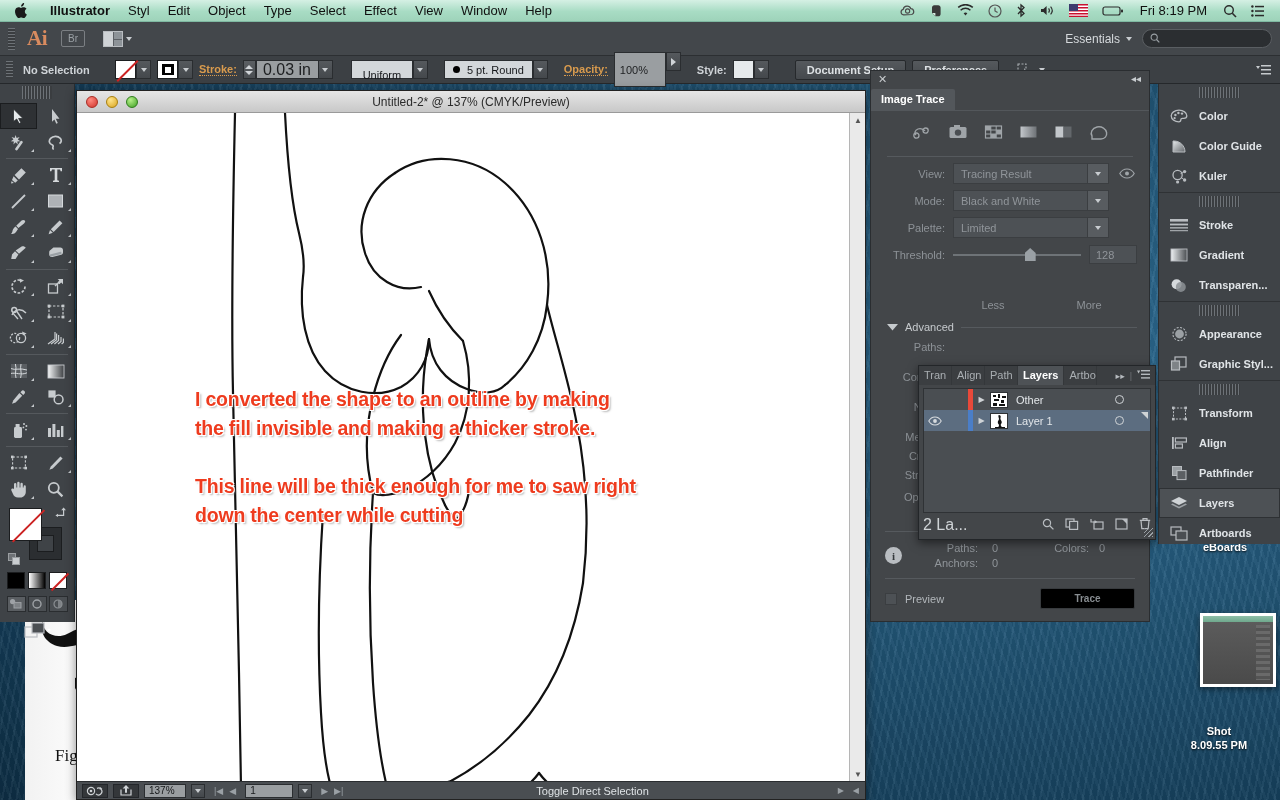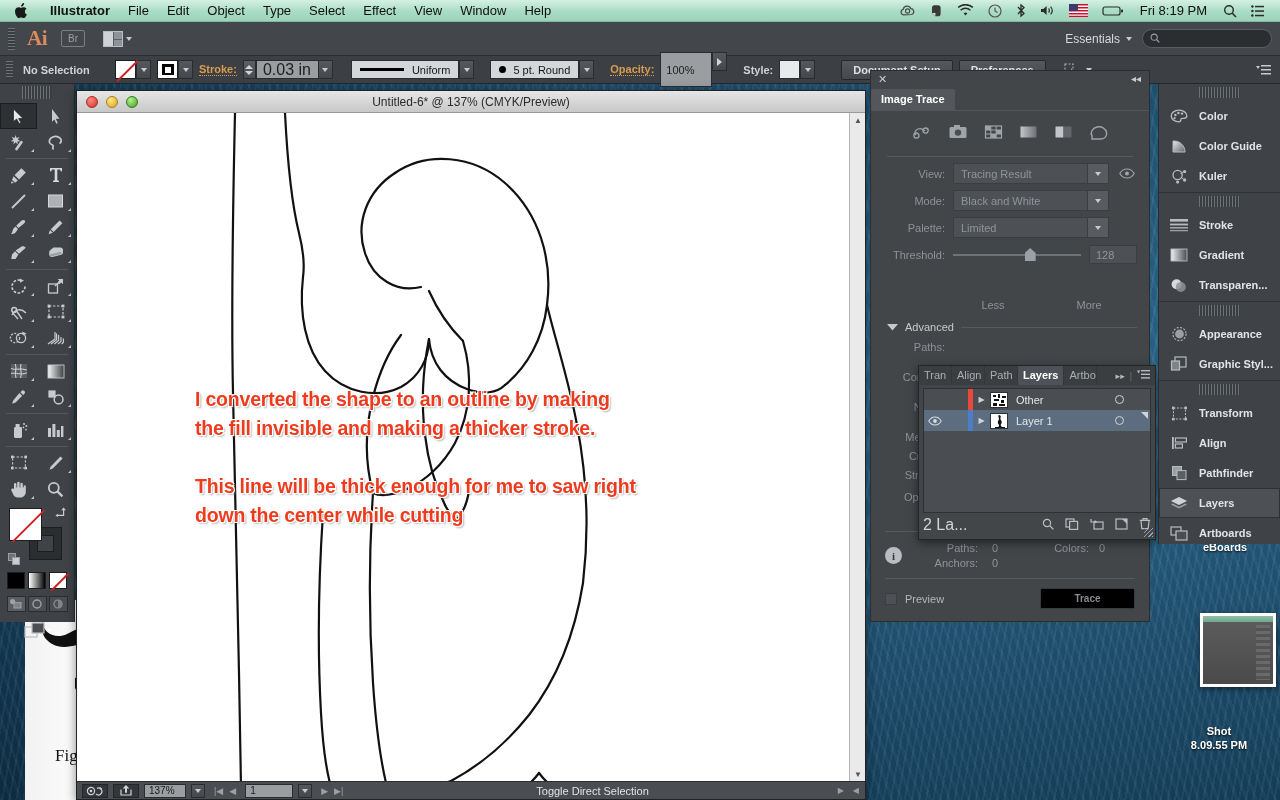--- a/index.html
+++ b/index.html
@@ -130,21 +130,21 @@
     display:flex;flex-direction:column;align-items:center;justify-content:center;gap:2px;}
   .field {
     height: 19px; background: #9a9ea1; border: 1px solid #2a2d30; color: #1d1f21;
     display: flex; align-items: center; padding: 0 6px; font-size: 16px;
   }
   .field.wide { min-width: 62px; }
   .combo { display: flex; align-items: stretch; }
   .combo .field { border-right: none; }
   .uniform-box {
     height: 19px; background: #d3d7da; border: 1px solid #2a2d30; display: flex;
-    align-items: center; gap: 8px; padding: 0 8px; color: #15171a; font-size: 11px;
+    align-items: center; gap: 8px; padding: 0 8px; color: #15171a; font-size: 11px; flex-direction: column;
   }
   .uniform-line { width: 44px; height: 3px; background: #000; }
   .round-box {
     height: 19px; background: #d3d7da; border: 1px solid #2a2d30; display: flex;
     align-items: center; gap: 7px; padding: 0 8px; color: #15171a; font-size: 11px;
   }
   .dot { width: 7px; height: 7px; border-radius: 50%; background: #000; }
   .op-field { width: 52px; height:35px; background:#9a9ea1; border:1px solid #2a2d30; color:#1d1f21;
     display:flex; align-items:center; padding:0 5px; font-size:11px;}
   .play { width:15px;height:19px;background:linear-gradient(#55595d,#44484c);border:1px solid #2a2d30;
@@ -360,21 +360,21 @@
   <div class="desk-icon" style="left:1144px;top:724px;">Shot</div>
   <div class="desk-icon" style="left:1144px;top:738px;">8.09.55 PM</div>
 
   <div class="menubar">
     <div class="mb-apple">
       <svg width="13" height="16" viewBox="0 0 13 16">
           <path fill="#1a1a1a" d="M9.3 2.4c.5-.6.9-1.5.8-2.4-.8 0-1.7.5-2.2 1.2-.5.6-.9 1.5-.8 2.3.9.1 1.7-.4 2.2-1.1zM10.9 8.4c0-1.8 1.5-2.7 1.6-2.7-.9-1.3-2.2-1.5-2.7-1.5-1.2-.1-2.3.7-2.8.7-.6 0-1.5-.7-2.4-.7-1.2 0-2.4.7-3 1.8-1.3 2.2-.3 5.5 1 7.3.6.9 1.3 1.9 2.3 1.8.9 0 1.2-.6 2.3-.6s1.4.6 2.4.6 1.6-.9 2.2-1.7c.7-1 1-1.9 1-2-.1 0-2-.8-2-3z"></path>
         </svg>
     </div>
     <div class="mb-item bold">Illustrator</div>
-    <div class="mb-item">File</div>
+    <div class="mb-item">Styl</div>
     <div class="mb-item">Edit</div>
     <div class="mb-item">Object</div>
     <div class="mb-item">Type</div>
     <div class="mb-item">Select</div>
     <div class="mb-item">Effect</div>
     <div class="mb-item">View</div>
     <div class="mb-item">Window</div>
     <div class="mb-item">Help</div>
 
     <div class="mb-right">
@@ -881,21 +881,21 @@
       </div>
     </div>
 
     <div class="docwin">
       <div class="doc-title">
         <div class="traffic">
           <i class="t-red"></i>
           <i class="t-yel"></i>
           <i class="t-grn"></i>
         </div>
-        <div class="doc-title-text">Untitled-6* @ 137% (CMYK/Preview)</div>
+        <div class="doc-title-text">Untitled-2* @ 137% (CMYK/Preview)</div>
       </div>
 
       <div class="doc-body">
         <div class="canvas-clip">
           <svg class="art-svg" width="774" height="674" viewBox="0 0 774 674">
             <g fill="none" stroke="#111" stroke-width="2.2" stroke-linecap="round" stroke-linejoin="round">
 
               <path d="M158 0 C 156 90, 154 190, 156 280 C 158 370, 160 460, 162 560 C 163 620, 164 660, 164 674"></path>
               <path d="M208 0 C 210 40, 214 88, 222 120 C 226 136, 228 150, 226 164"></path>
 

